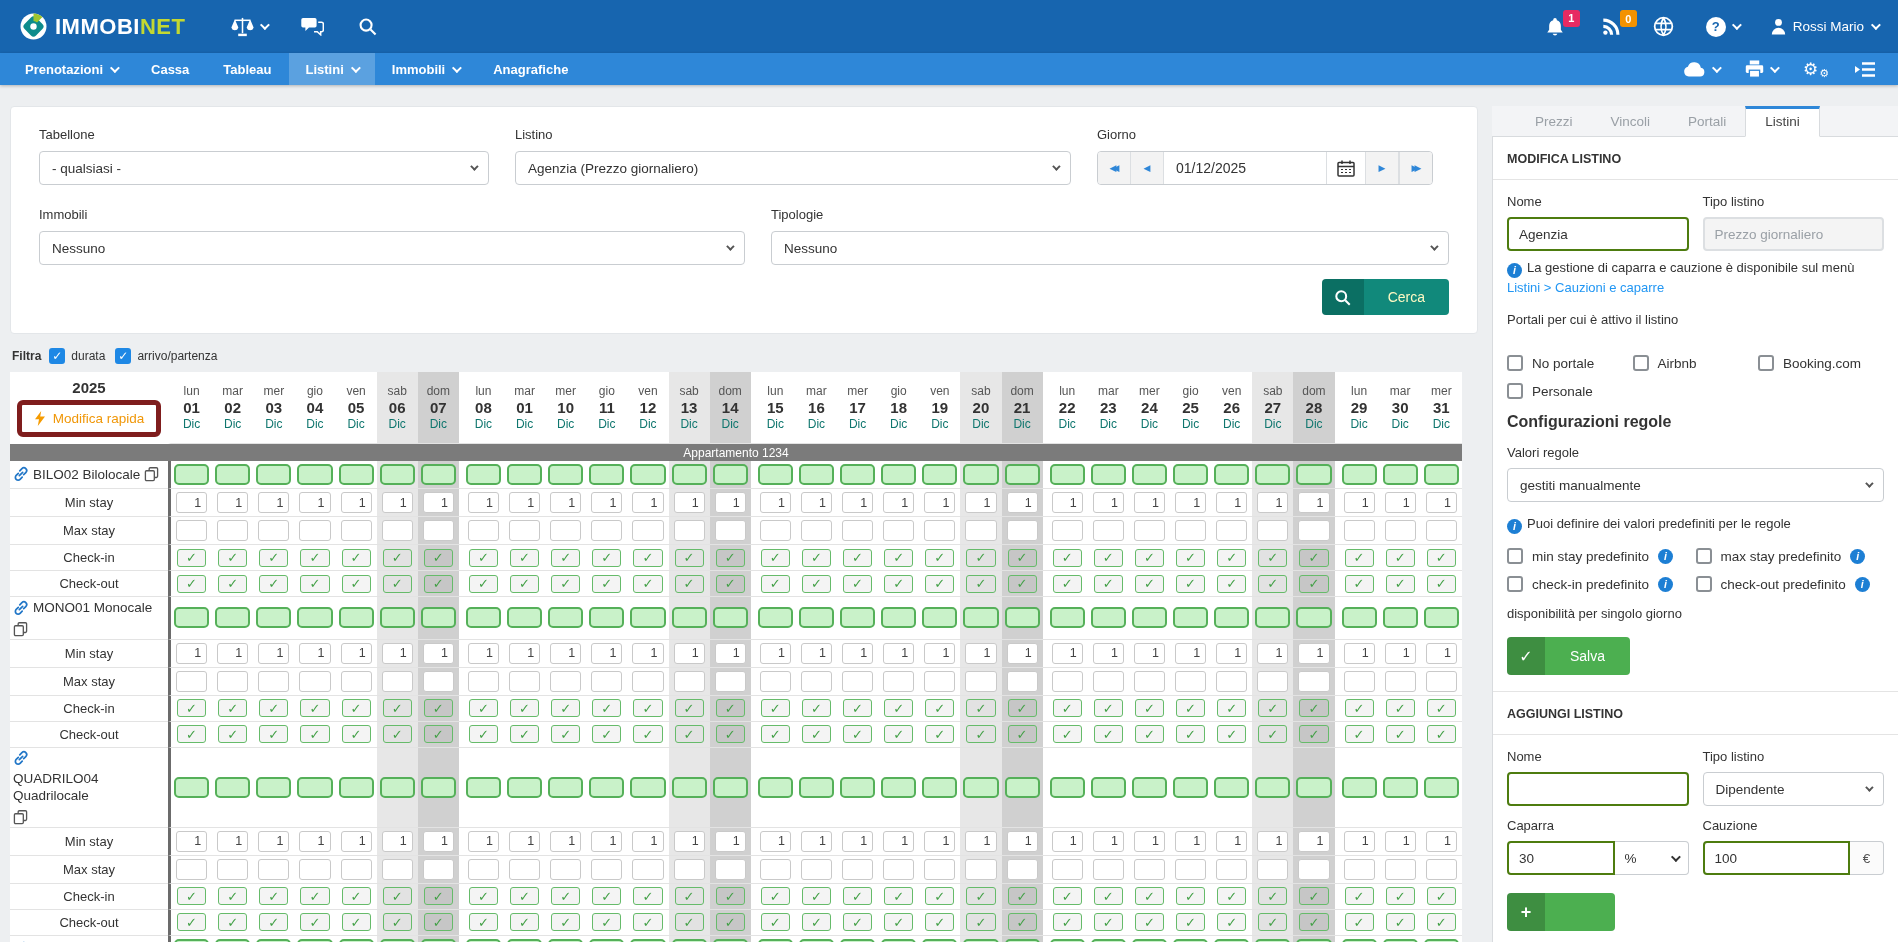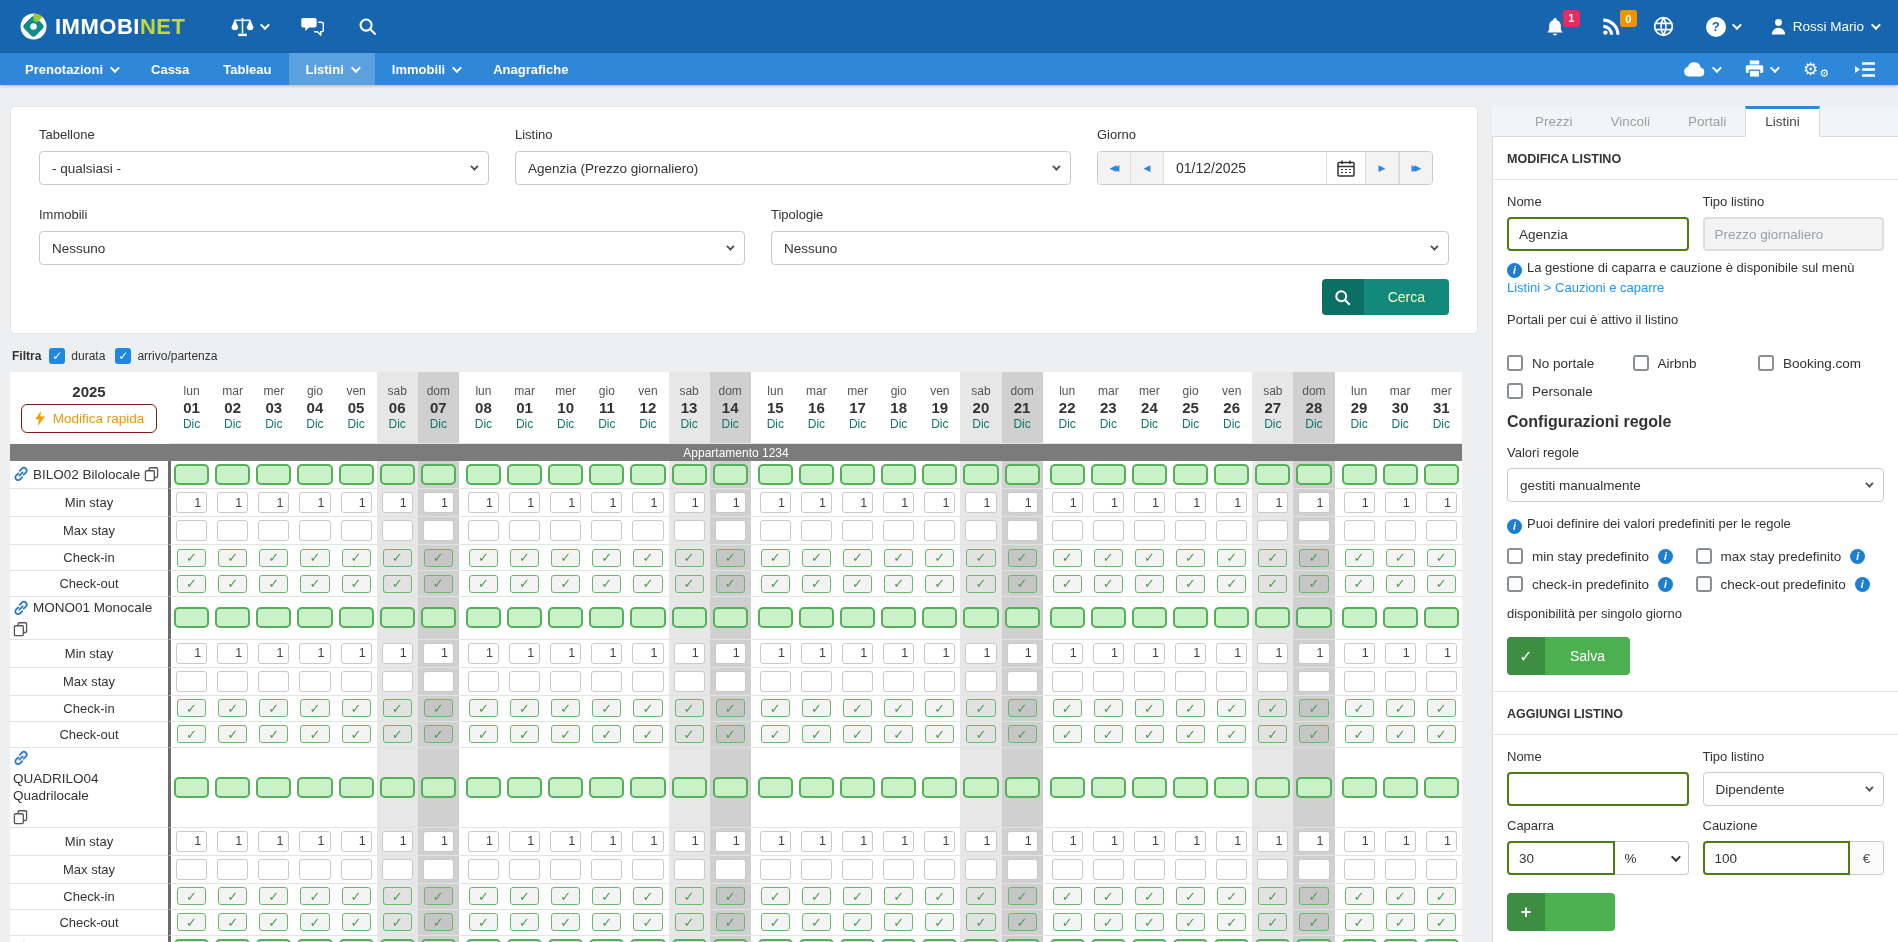--- a/index.html
+++ b/index.html
@@ -67,21 +67,21 @@
   .g-label{flex:0 0 158px;display:flex;align-items:center;justify-content:center;font-size:13px;color:#333;border-bottom:1px solid #e3e3e3;}
   .g-cells{flex:1;display:flex;border-bottom:1px solid #e3e3e3;border-left:3px solid #6b6b6b;}
   .g-cells.nohl{border-left:3px solid transparent;}
   .g-cell{flex:1;display:flex;align-items:center;justify-content:center;min-width:0;}
   .g-cell.sat{background:#e7e7e7;}
   .g-cell.sun{background:#d0d0d0;}
   .g-cell.wkgap{margin-right:4px;}
   .g-head{height:72px;}
   .g-head .g-label{flex-direction:column;justify-content:center;gap:4px;border-bottom:none;}
   .g-year{font-size:15px;font-weight:bold;color:#333;}
-  .quickedit{display:flex;align-items:center;gap:7px;background:#fff;border:1px solid #7f1d1d;border-radius:6px;color:#f09708;font-size:13.5px;padding:6px 12px;cursor:pointer;font-family:inherit;}
+  .quickedit{display:flex;align-items:center;gap:7px;background:#fff;border:5px solid #7f1d1d;border-radius:6px;color:#f09708;font-size:13.5px;padding:6px 12px;cursor:pointer;font-family:inherit;}
   .g-dayhead{flex-direction:column;justify-content:center;gap:1px;cursor:pointer;}
   .dh-dow{font-size:12px;color:#555;}
   .dh-num{font-size:15px;font-weight:bold;color:#333;}
   .dh-mon{font-size:12px;color:#0f766e;}
   .band{height:17px;background:#7b7b7b;color:#fff;font-size:12px;display:flex;align-items:center;justify-content:center;}
   .row-prop{min-height:28px;}
   .prop-label{justify-content:flex-start;flex-wrap:wrap;align-content:center;gap:4px;padding:2px 3px;font-size:13.5px;line-height:1.3;}
   .avail{width:calc(100% - 6px);height:21px;background:#c9f2c9;border:2px solid #55b059;border-radius:5px;cursor:pointer;}
   .row-num{height:28px;}
   .numcell{width:calc(100% - 10px);height:21px;background:#fff;border:1px solid #c9c9c9;border-radius:3px;font-size:12.5px;color:#444;display:flex;align-items:center;justify-content:flex-end;padding-right:5px;cursor:text;}

